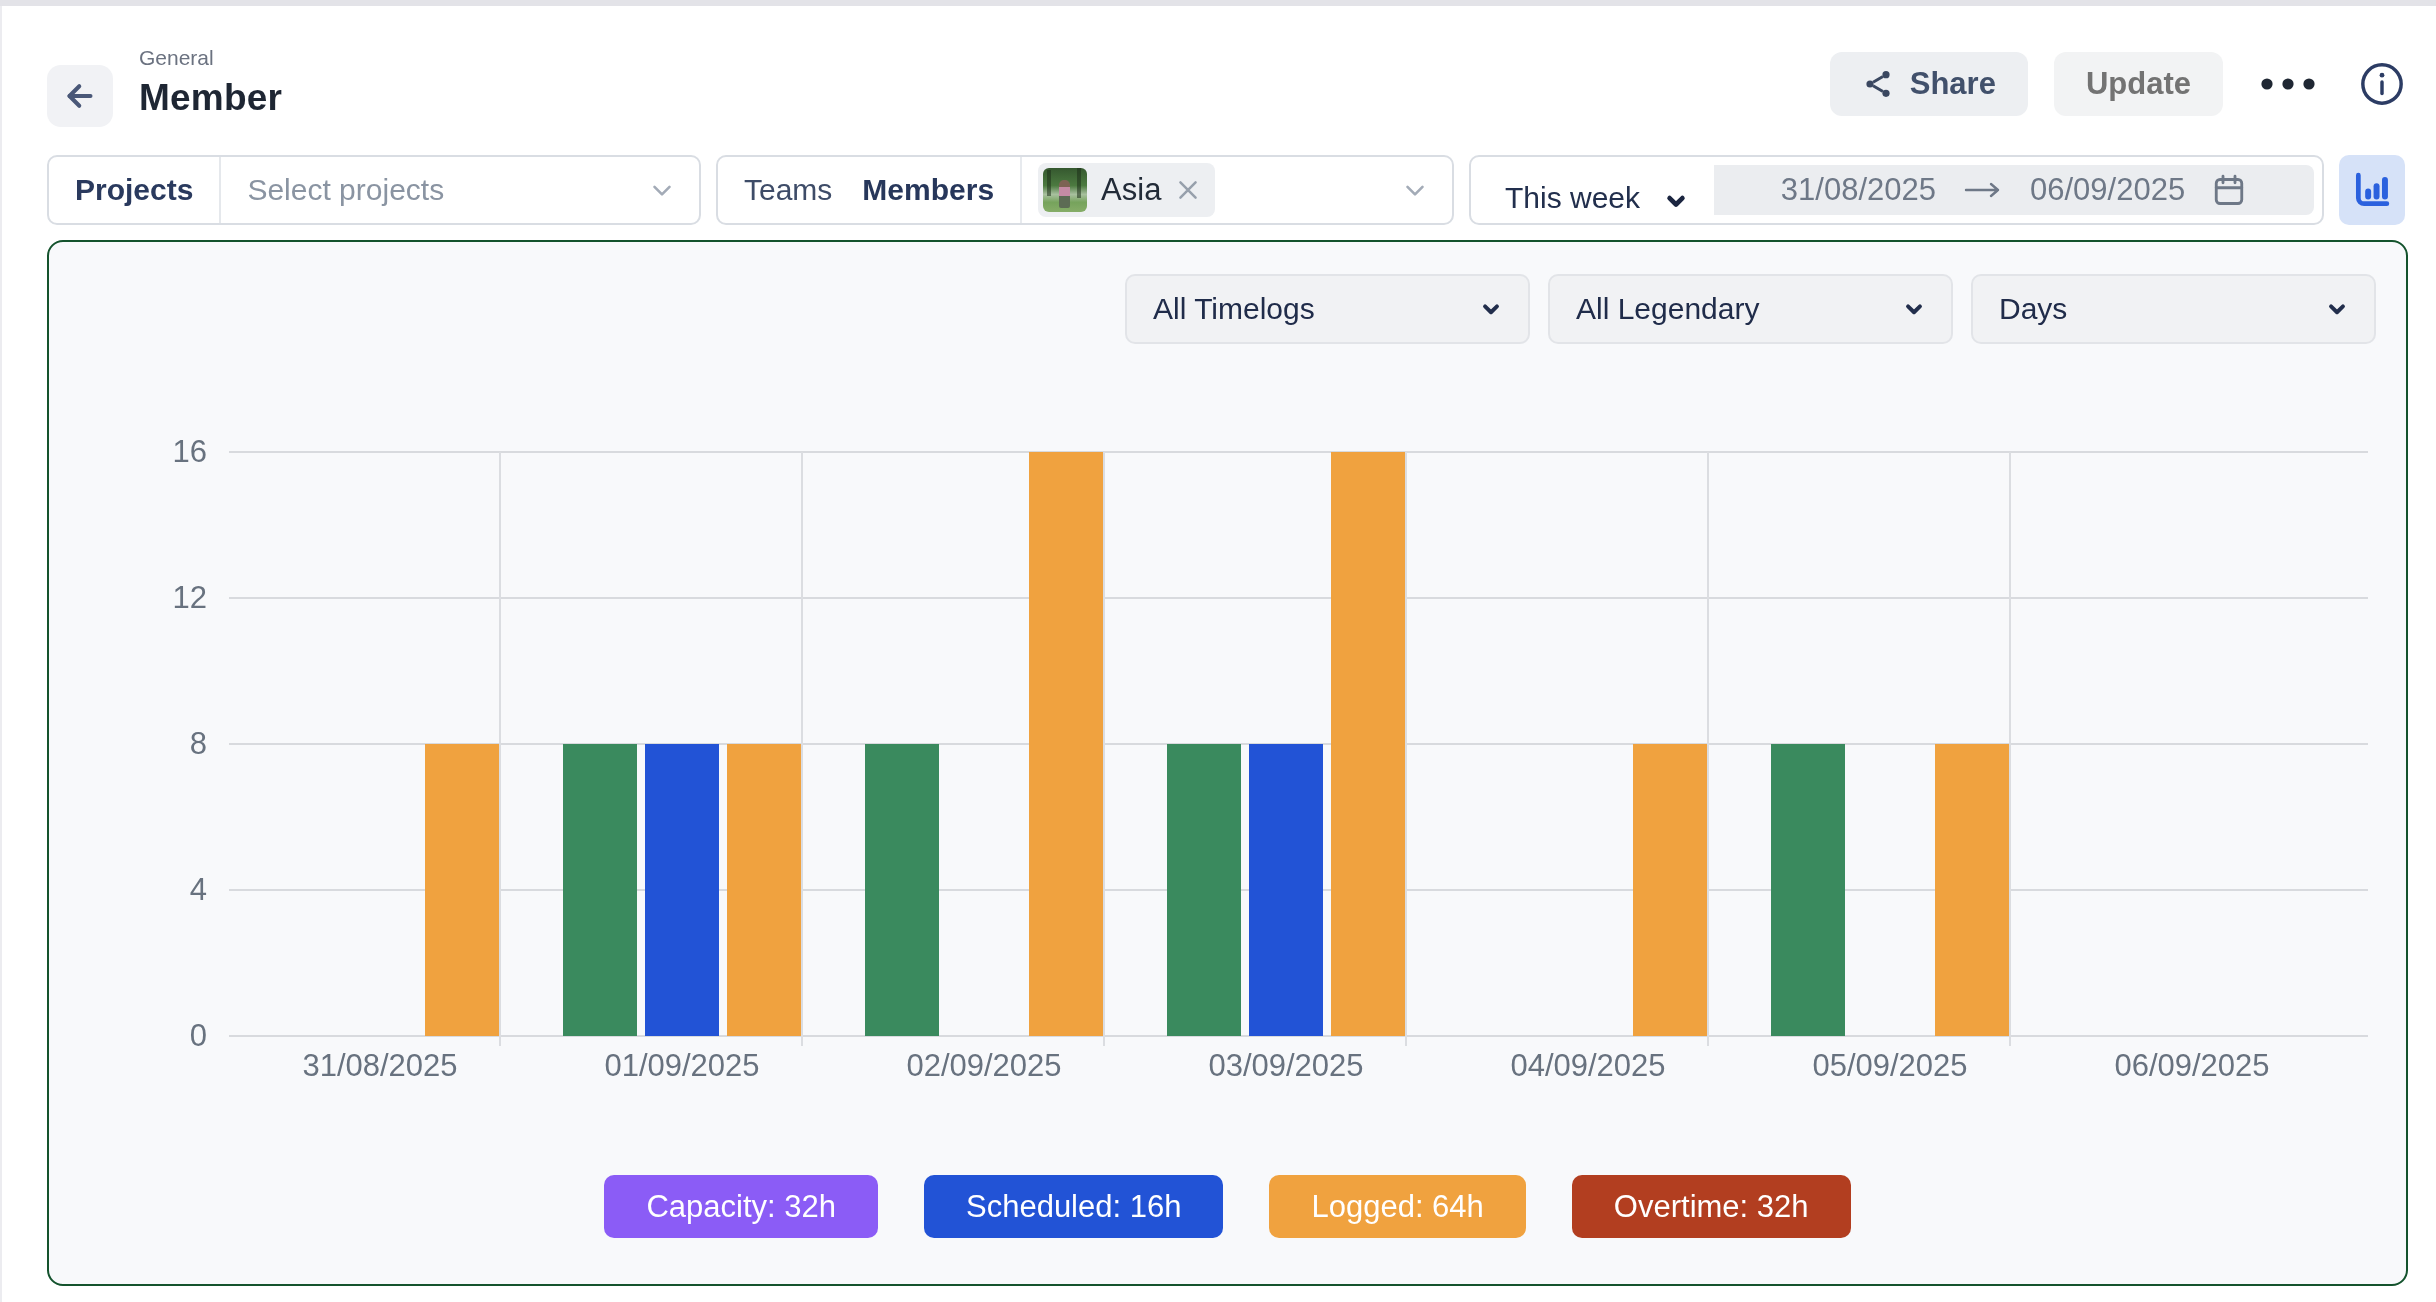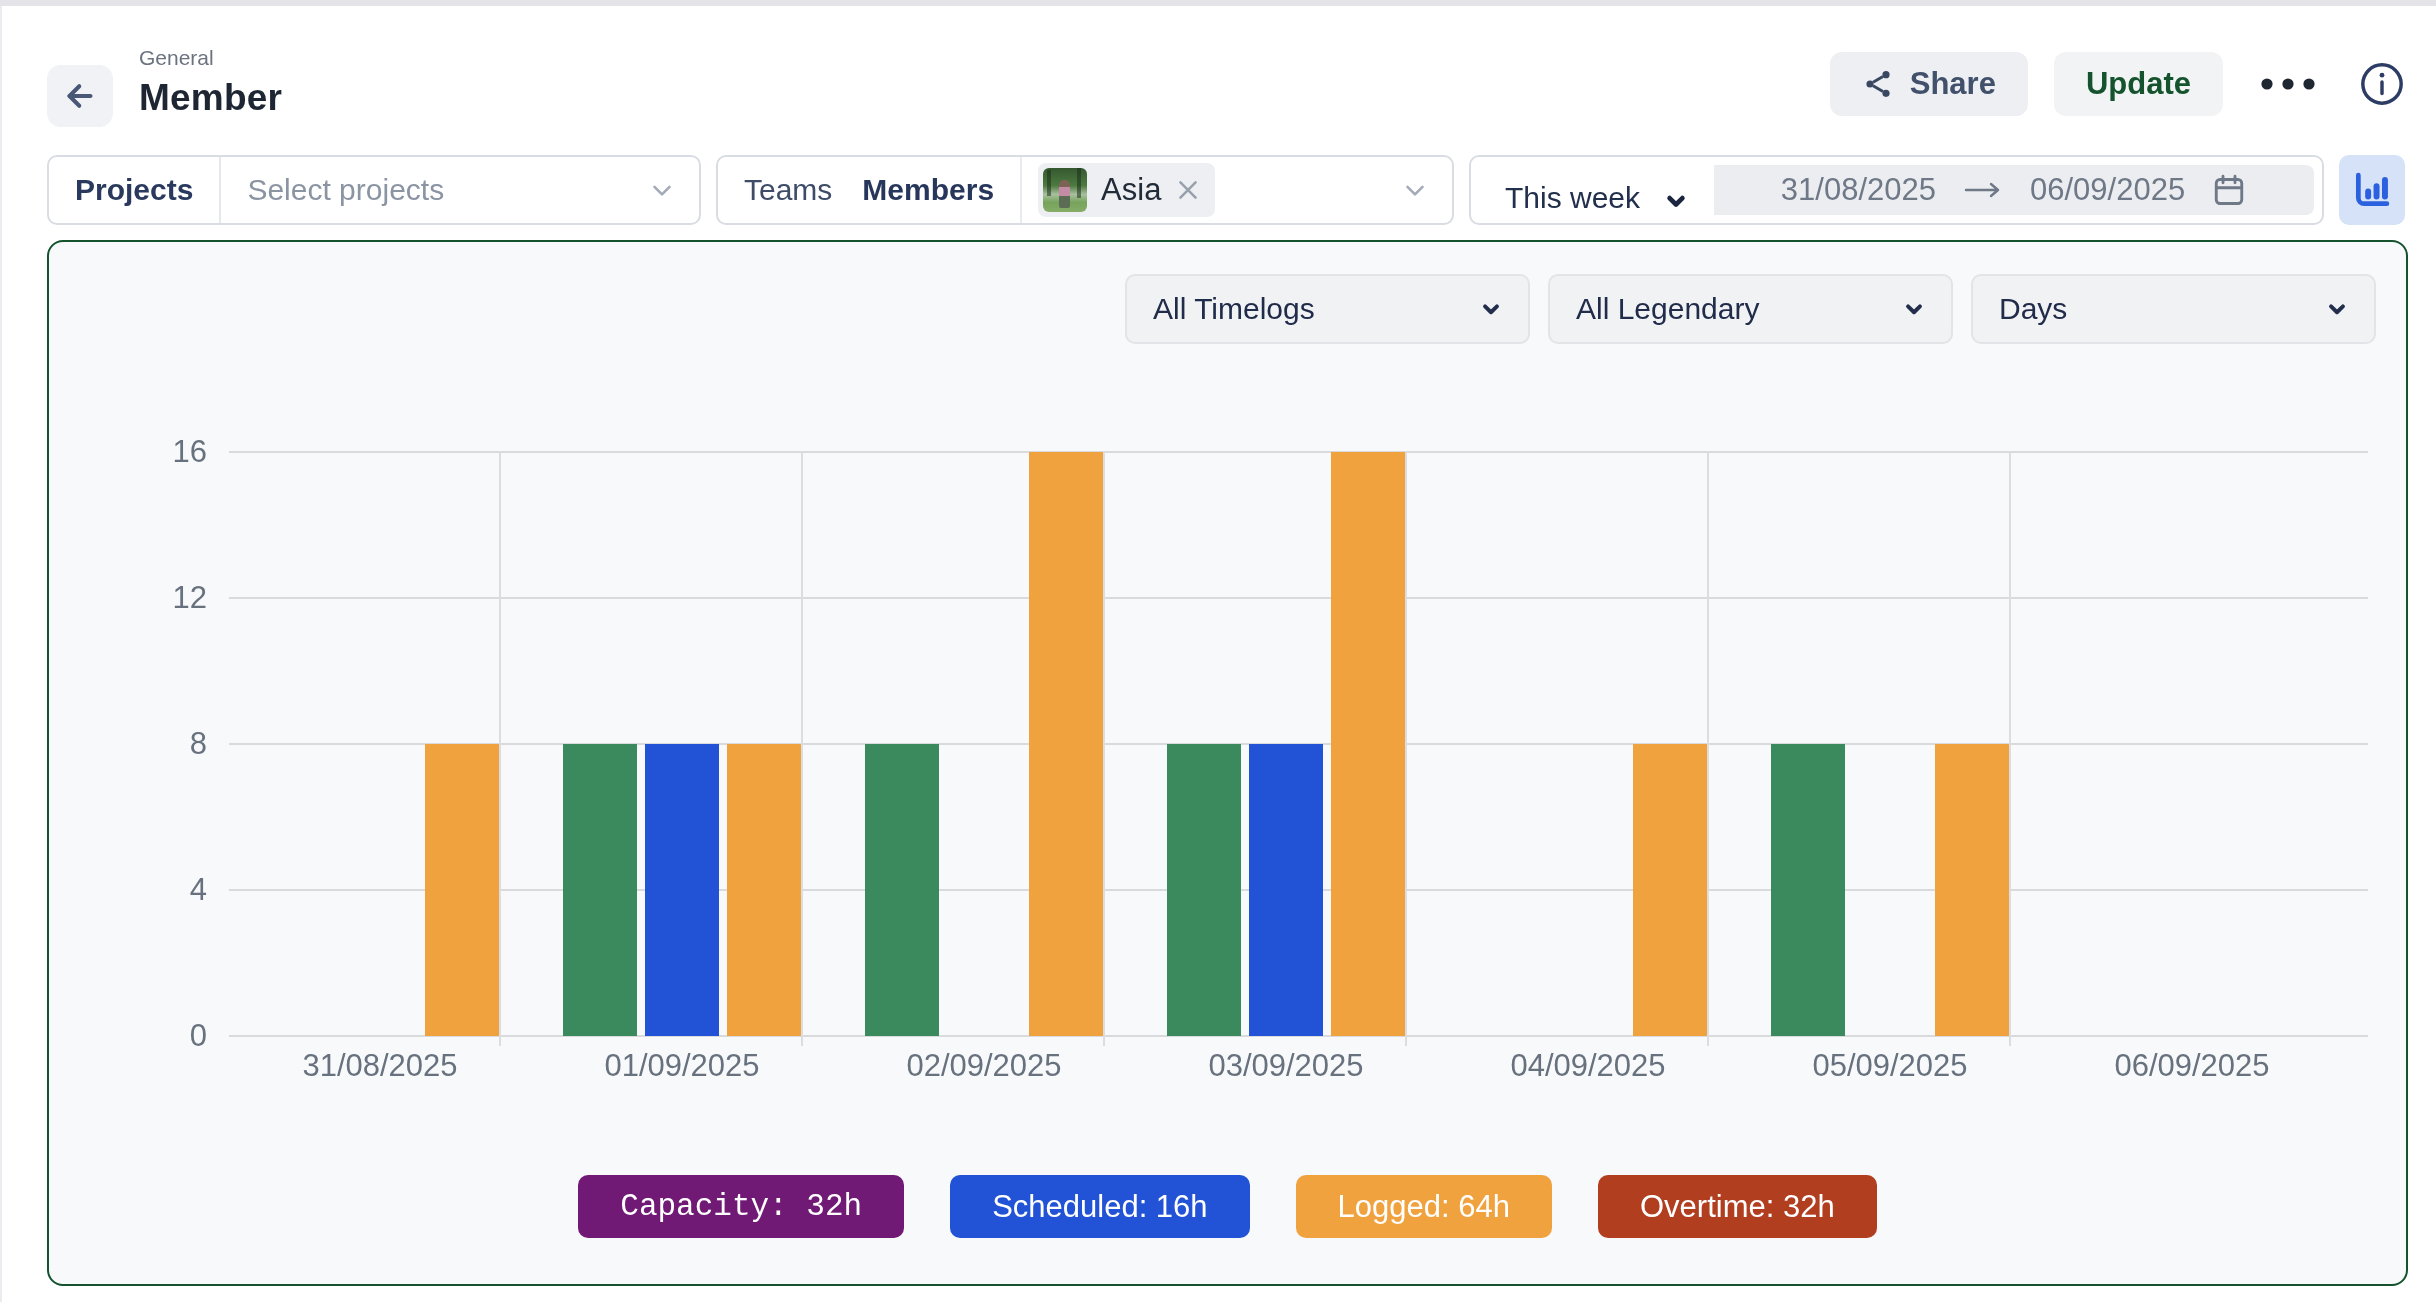--- a/index.html
+++ b/index.html
@@ -18,21 +18,21 @@
   .header { position:absolute; left:47px; right:31px; top:36px; height:96px; display:flex; justify-content:space-between; align-items:center; }
   .header-left { display:flex; align-items:flex-start; gap:26px; }
   .back-btn { width:66px; height:62px; margin-top:24px; background:#f1f2f5; border:none; border-radius:14px; display:flex; align-items:center; justify-content:center; cursor:pointer; color:#4a5878; }
   .titles { display:flex; flex-direction:column; }
   .breadcrumb { font-size:21px; line-height:34px; color:#6b7280; }
   .page-title { font-size:37px; line-height:46px; font-weight:700; color:#1e2633; letter-spacing:.2px; }
 
   .header-right { display:flex; align-items:center; gap:26px; }
   .btn { height:64px; border:none; border-radius:12px; font-family:inherit; font-size:31px; font-weight:600; display:flex; align-items:center; gap:16px; padding:0 32px; cursor:pointer; }
   .btn-share { background:#edeff2; color:#41506b; }
-  .btn-update { background:#f2f3f4; color:#14532d; cursor:default; }
+  .btn-update { background:#f2f3f4; color:#737373; cursor:default; }
   .dots-btn { background:none; border:none; margin:0 10px; cursor:pointer; display:flex; align-items:center; }
   .info-btn { background:none; border:none; margin-left:6px; cursor:pointer; display:flex; align-items:center; color:#2c3c64; }
 
   
   .filter-row { position:absolute; left:47px; right:31px; top:155px; height:70px; display:flex; gap:15px; }
   .fbox { background:#fff; border:2px solid #d9dde3; border-radius:10px; display:flex; align-items:center; height:70px; overflow:hidden; }
   .fbox-projects { width:654px; }
   .fbox-members { width:738px; }
   .fbox-dates { flex:1; padding:8px;align-items:flex-end; }
   .flabel { font-size:30px; font-weight:700; color:#2a3a5e; padding:0 26px; }
@@ -323,18 +323,18 @@
   <div class="x-row">
       <div class="x-label">31/08/2025</div>
       <div class="x-label">01/09/2025</div>
       <div class="x-label">02/09/2025</div>
       <div class="x-label">03/09/2025</div>
       <div class="x-label">04/09/2025</div>
       <div class="x-label">05/09/2025</div>
       <div class="x-label">06/09/2025</div>
     </div>
   <div class="legend">
-      <div class="pill" style="background: #701a75; font-family: Liberation Mono, monospace;">Capacity: 32h</div>
+      <div class="pill" style="background: #8b5cf6;">Capacity: 32h</div>
       <div class="pill" style="background: rgb(34, 83, 214);">Scheduled: 16h</div>
       <div class="pill" style="background: rgb(240, 162, 63);">Logged: 64h</div>
       <div class="pill" style="background: rgb(178, 62, 32);">Overtime: 32h</div>
     </div>
 </div>
 
 </body></html>

